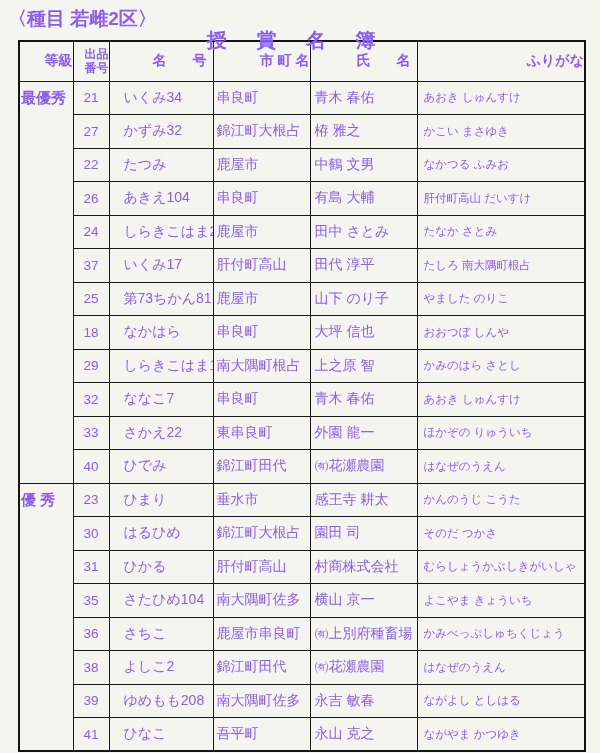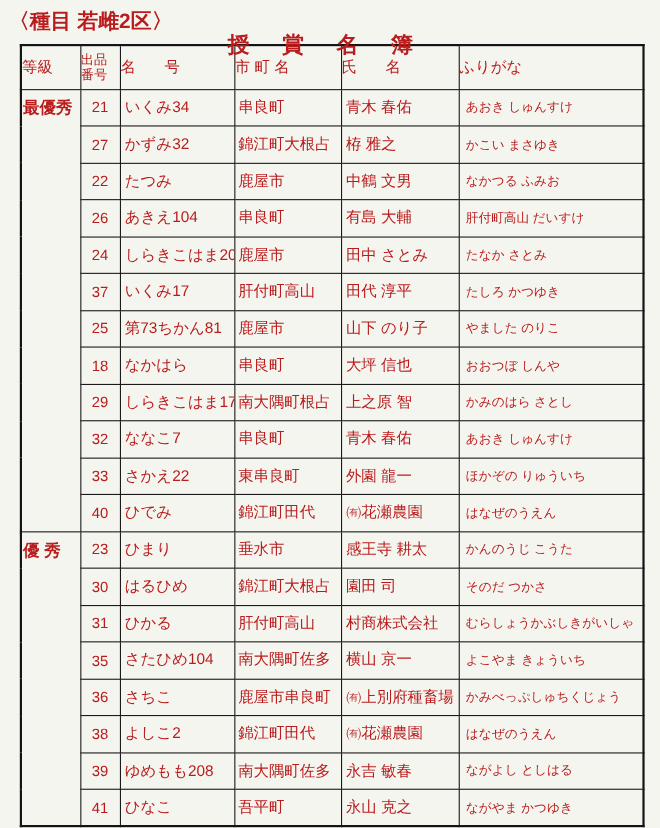--- a/index.html
+++ b/index.html
@@ -1,48 +1,48 @@
 <!DOCTYPE html>
 <html lang="ja"><head>
 <meta charset="utf-8">
 <style>
   html,body { margin:0; padding:0; background:#e9e9e4; }
   .page {
     width:600px; height:753px;
     background:#f5f5f0;
     font-family:"Liberation Sans", sans-serif;
-    color:#b91c1c;
+    color:#8b5cf6;
     box-sizing:border-box;
     padding-top:6px;
     overflow:hidden;
     position:relative;
   }
   .title-row { display:flex; align-items:flex-start; padding-left:8px; height:34px; }
   .category  { font-size:19px; font-weight:bold; white-space:nowrap; }
   .heading   { font-size:20px; font-weight:bold; margin-left:50px; letter-spacing:12px; white-space:nowrap;margin-top:21px; }
 
   table.roster {
     border-collapse:collapse;
     margin-left:18px;
     width:566px;
     table-layout:fixed;
     border:2.5px solid #141414;
   }
   .roster th, .roster td { border:1.6px solid #1a1a1a; overflow:hidden; white-space:nowrap; }
   .roster thead tr { height:40px; }
   .roster tbody tr { height:33.5px; }
 
-  .roster th { font-size:14px; font-weight:normal; text-align:left; padding:0; }
+  .roster th { font-size:14px; font-weight:bold; text-align:right; padding:0; }
   .roster th.th-entry { font-size:12px; line-height:1.2; }
   .roster th.th-name  { letter-spacing:6px; }
   .roster th.th-owner { letter-spacing:6px; }
 
   td.grade   { text-align:left; vertical-align:top; padding-top:7px; font-size:15px; font-weight:bold; }
   td.c-no       { text-align:center; font-size:13.5px; }
-  td.c-name     { font-size:14px; padding-left:4px;margin-top:20px; }
+  td.c-name     { font-size:14px; padding-left:14px;margin-top:20px; }
   td.c-city     { font-size:14px; padding-left:3px; }
   td.c-owner    { font-size:14px; padding-left:4px; }
   td.c-furigana { font-size:11.5px; padding-left:6px; }
 </style>
 </head>
 <body>
 
 <div class="page">
 
   <div class="title-row">
@@ -107,21 +107,21 @@
           <td class="c-name">しらきこはま20</td>
           <td class="c-city">鹿屋市</td>
           <td class="c-owner">田中 さとみ</td>
           <td class="c-furigana">たなか さとみ</td>
         </tr>
         <tr>
           <td class="c-no">37</td>
           <td class="c-name">いくみ17</td>
           <td class="c-city">肝付町高山</td>
           <td class="c-owner">田代 淳平</td>
-          <td class="c-furigana">たしろ かつゆき</td>
+          <td class="c-furigana">たしろ 南大隅町根占</td>
         </tr>
         <tr>
           <td class="c-no">25</td>
           <td class="c-name">第73ちかん81</td>
           <td class="c-city">鹿屋市</td>
           <td class="c-owner">山下 のり子</td>
           <td class="c-furigana">やました のりこ</td>
         </tr>
         <tr>
           <td class="c-no">18</td>

